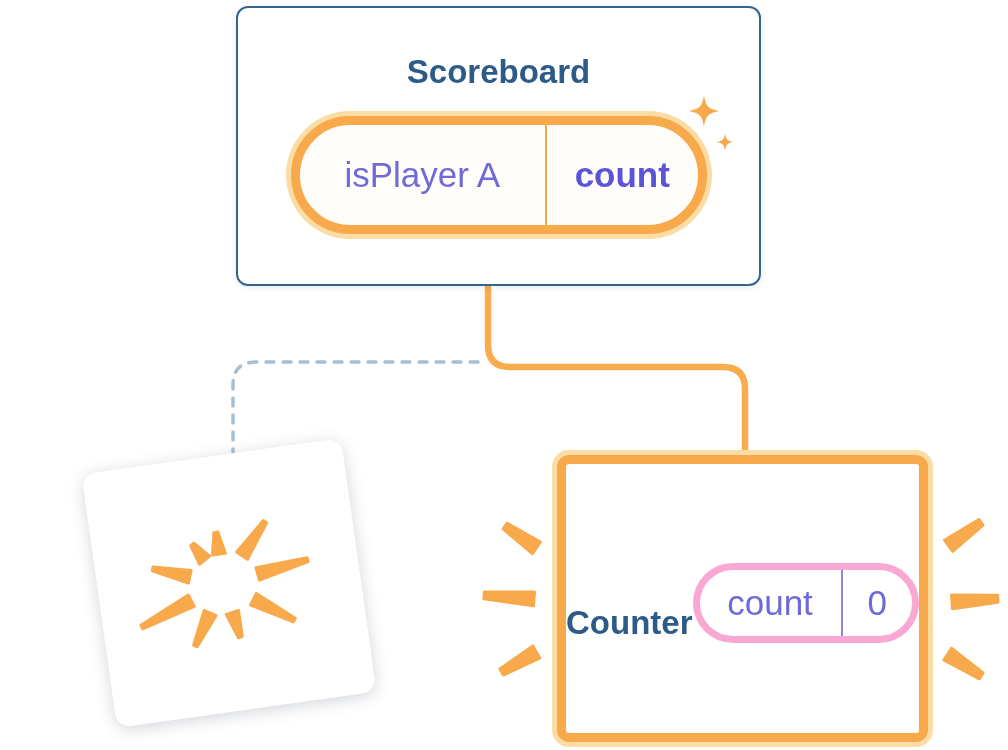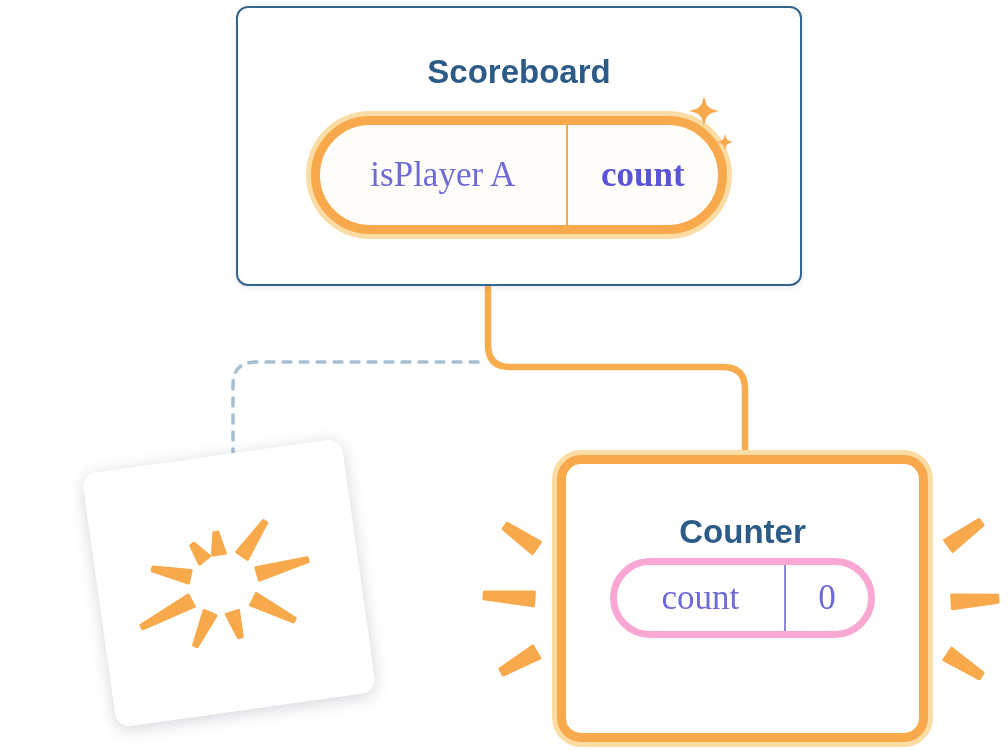--- a/index.html
+++ b/index.html
@@ -8,30 +8,30 @@
     background:#ffffff; font-family:"Liberation Sans", sans-serif;
   }
   .layer { position:absolute; inset:0; width:1008px; height:750px; pointer-events:none; }
   #connector-layer { z-index:1; }
   #decor-layer { z-index:3; }
 
   .card { position:absolute; background:#ffffff; z-index:2; box-sizing:border-box; }
 
   
   .scoreboard-card {
-    left:236px; top:6px; width:566px; height:280px;
+    left:236px; top:6px; width:525px; height:280px;
     border:2px solid #34658E; border-radius:12px;
     box-shadow:0 1px 6px rgba(40,60,80,.12);
     display:flex; flex-direction:column; align-items:center;
   }
   .card-title { color:#2D5B87; font-size:33px; font-weight:600; line-height:1.1; }
   .scoreboard-card .card-title { margin-top:46px; }
 
   .state-pill {
-    display:flex; align-items:stretch; box-sizing:border-box; background:#FFFDF9;font-family:Liberation Serif, serif;
+    display:flex; align-items:stretch; box-sizing:border-box; background:#FFFDF9;
   }
   .scoreboard-pill {
     margin-top:26px; width:416px; height:118px;
     border:9px solid #F8A94B; border-radius:70px;
     box-shadow:0 0 0 5px #FBDCA4;
   }
   .pill-key, .pill-value {
     display:flex; align-items:center; justify-content:center;
     font-size:35px; white-space:nowrap;
   }
@@ -45,23 +45,23 @@
   .destroyed-card {
     left:98px; top:455px; width:262px; height:256px;
     transform:rotate(-8deg); border-radius:14px;
     box-shadow:0 3px 16px rgba(50,65,85,.22);
   }
   .destroyed-card svg { display:block; width:100%; height:100%; }
 
   
   .counter-card {
     left:557px; top:455px; width:371px; height:287px;
-    border:9px solid #F8A94B; border-radius:24px;
+    border:9px solid #F8A94B; border-radius:12px;
     box-shadow:0 0 0 5px #FBDCA4;
-    display:flex; flex-direction:column; align-items:center;
+    display:flex; flex-direction:row; align-items:center;
   }
   .counter-card .card-title { margin-top:50px; }
   .counter-pill {
     margin-top:8px; width:265px; height:80px;
     border:7px solid #f9a8d4; border-radius:56px; background:#ffffff;
   }
   .counter-pill .pill-key { flex:67; }
   .counter-pill .pill-value { flex:33; color:#6E6AD8; font-weight:400; }
   .counter-pill .pill-divider { background:#8D89DC; }
 </style>

